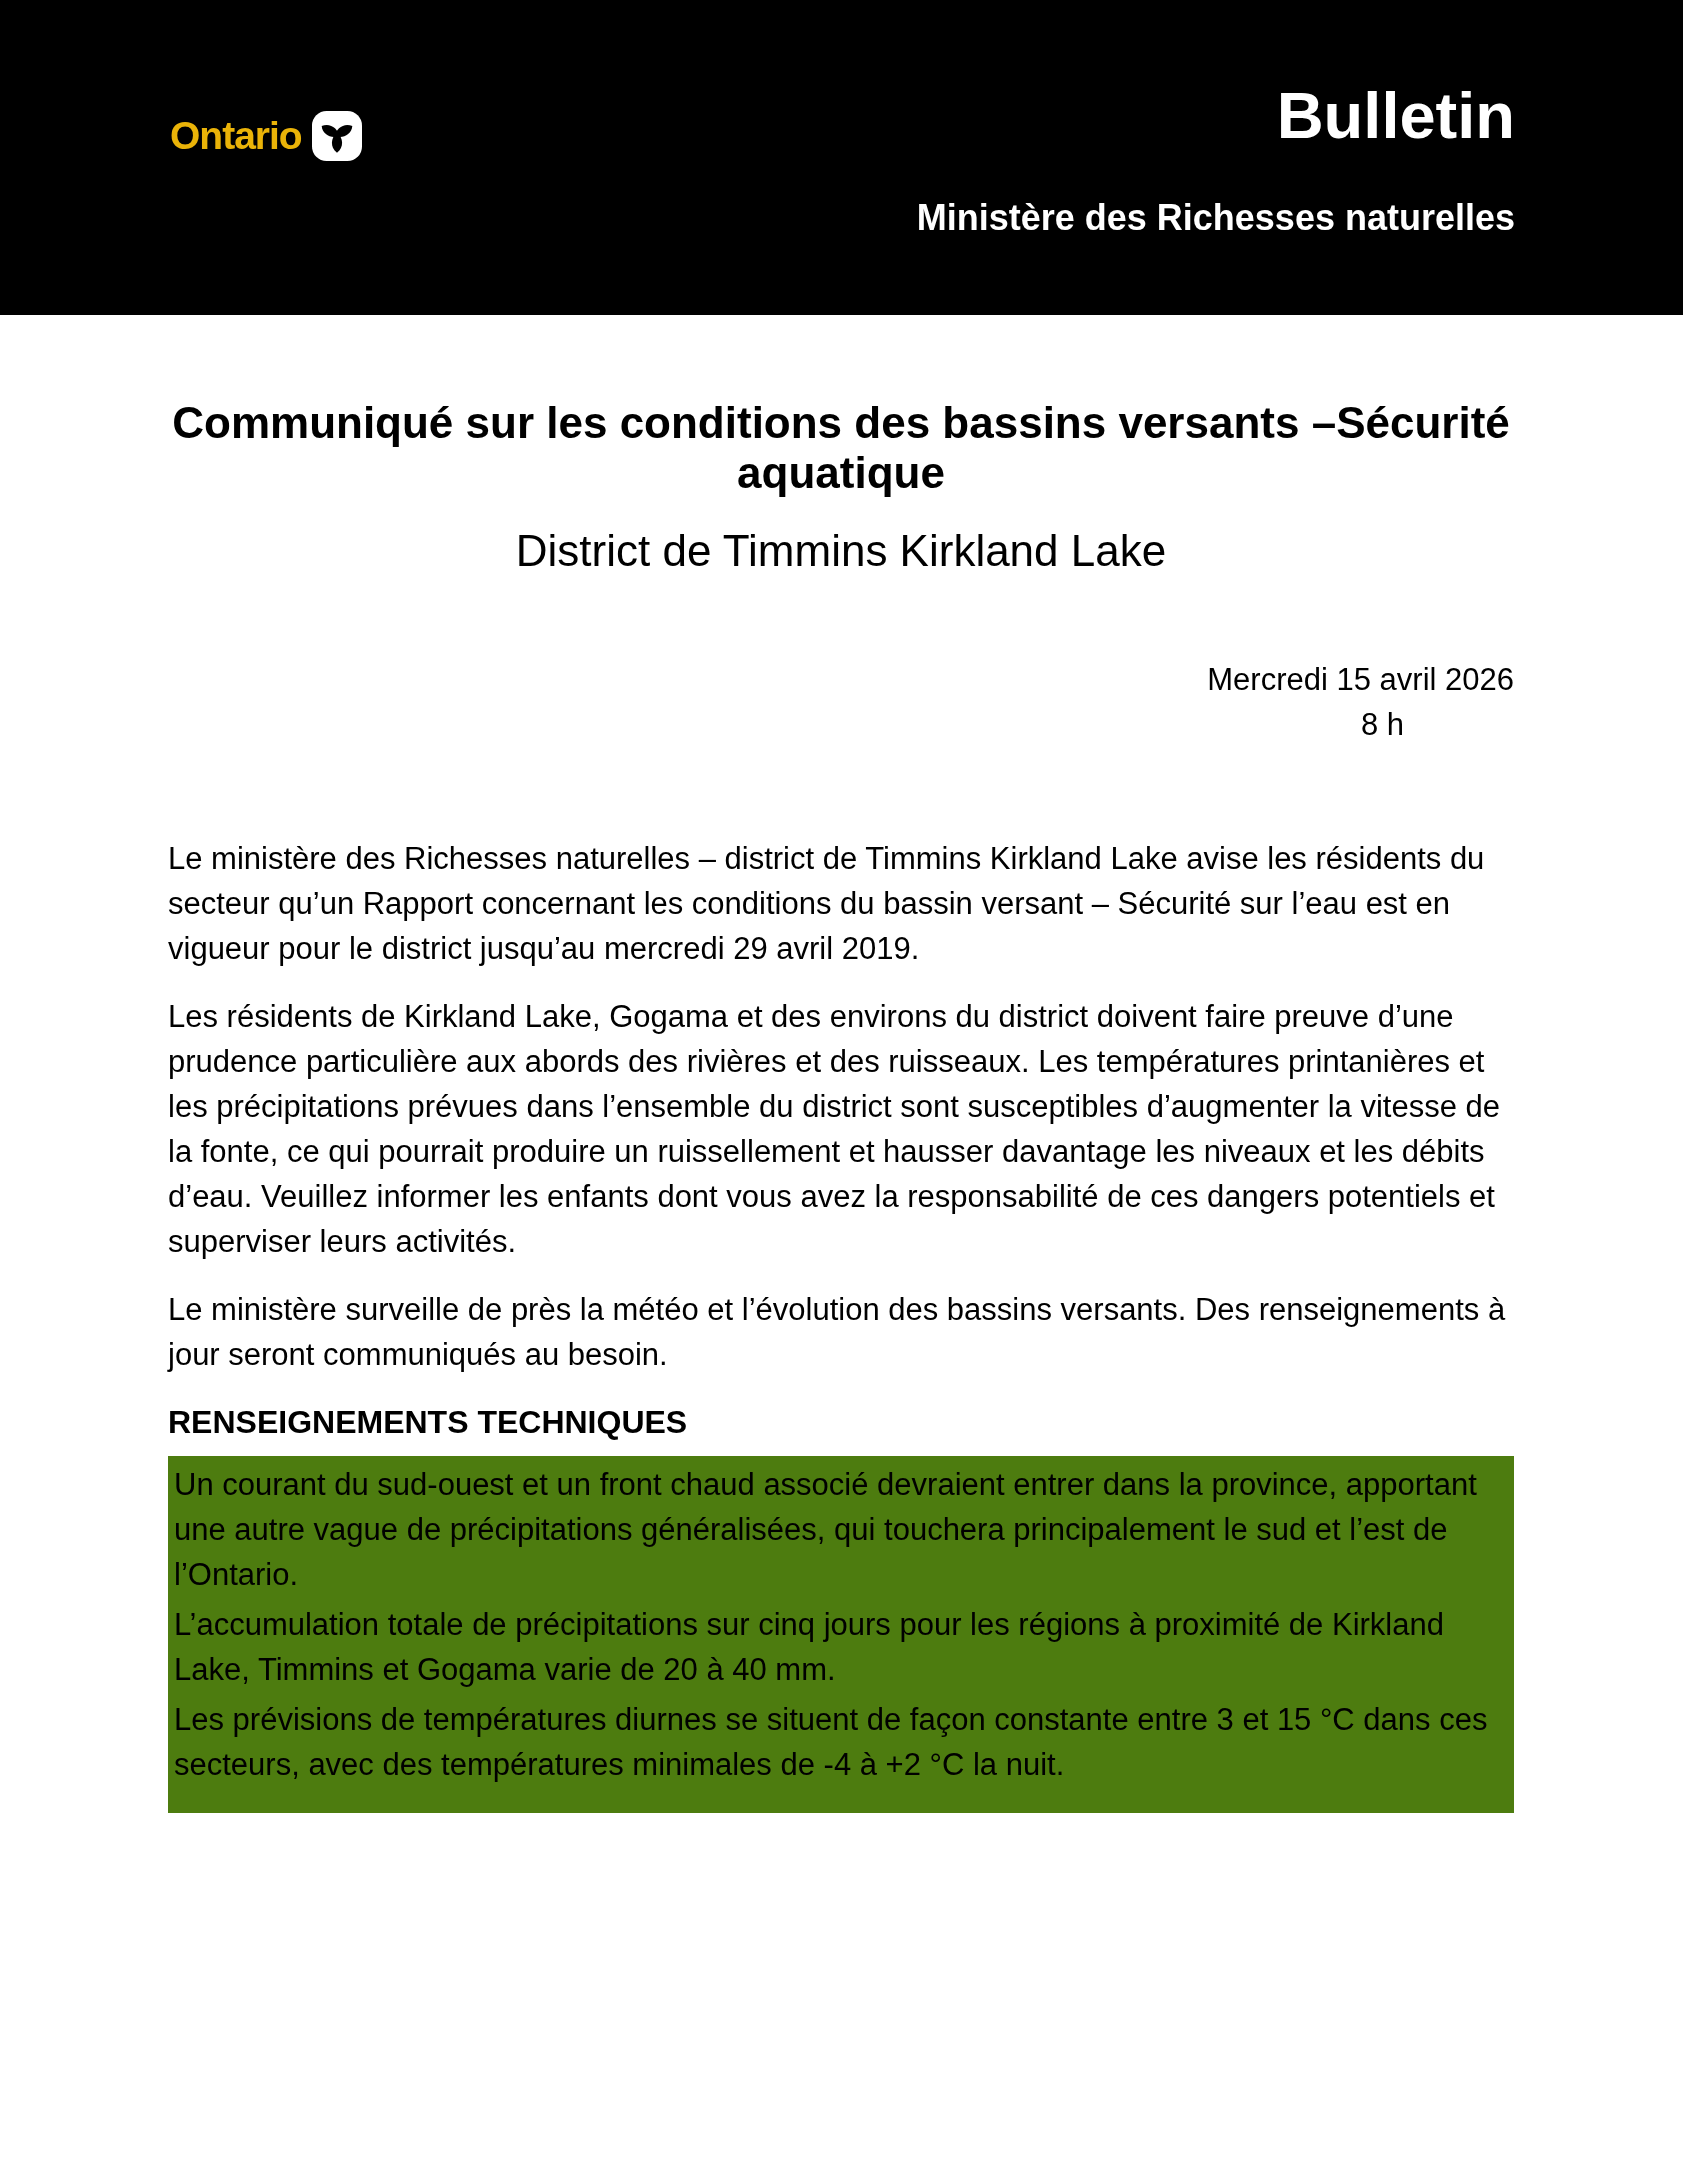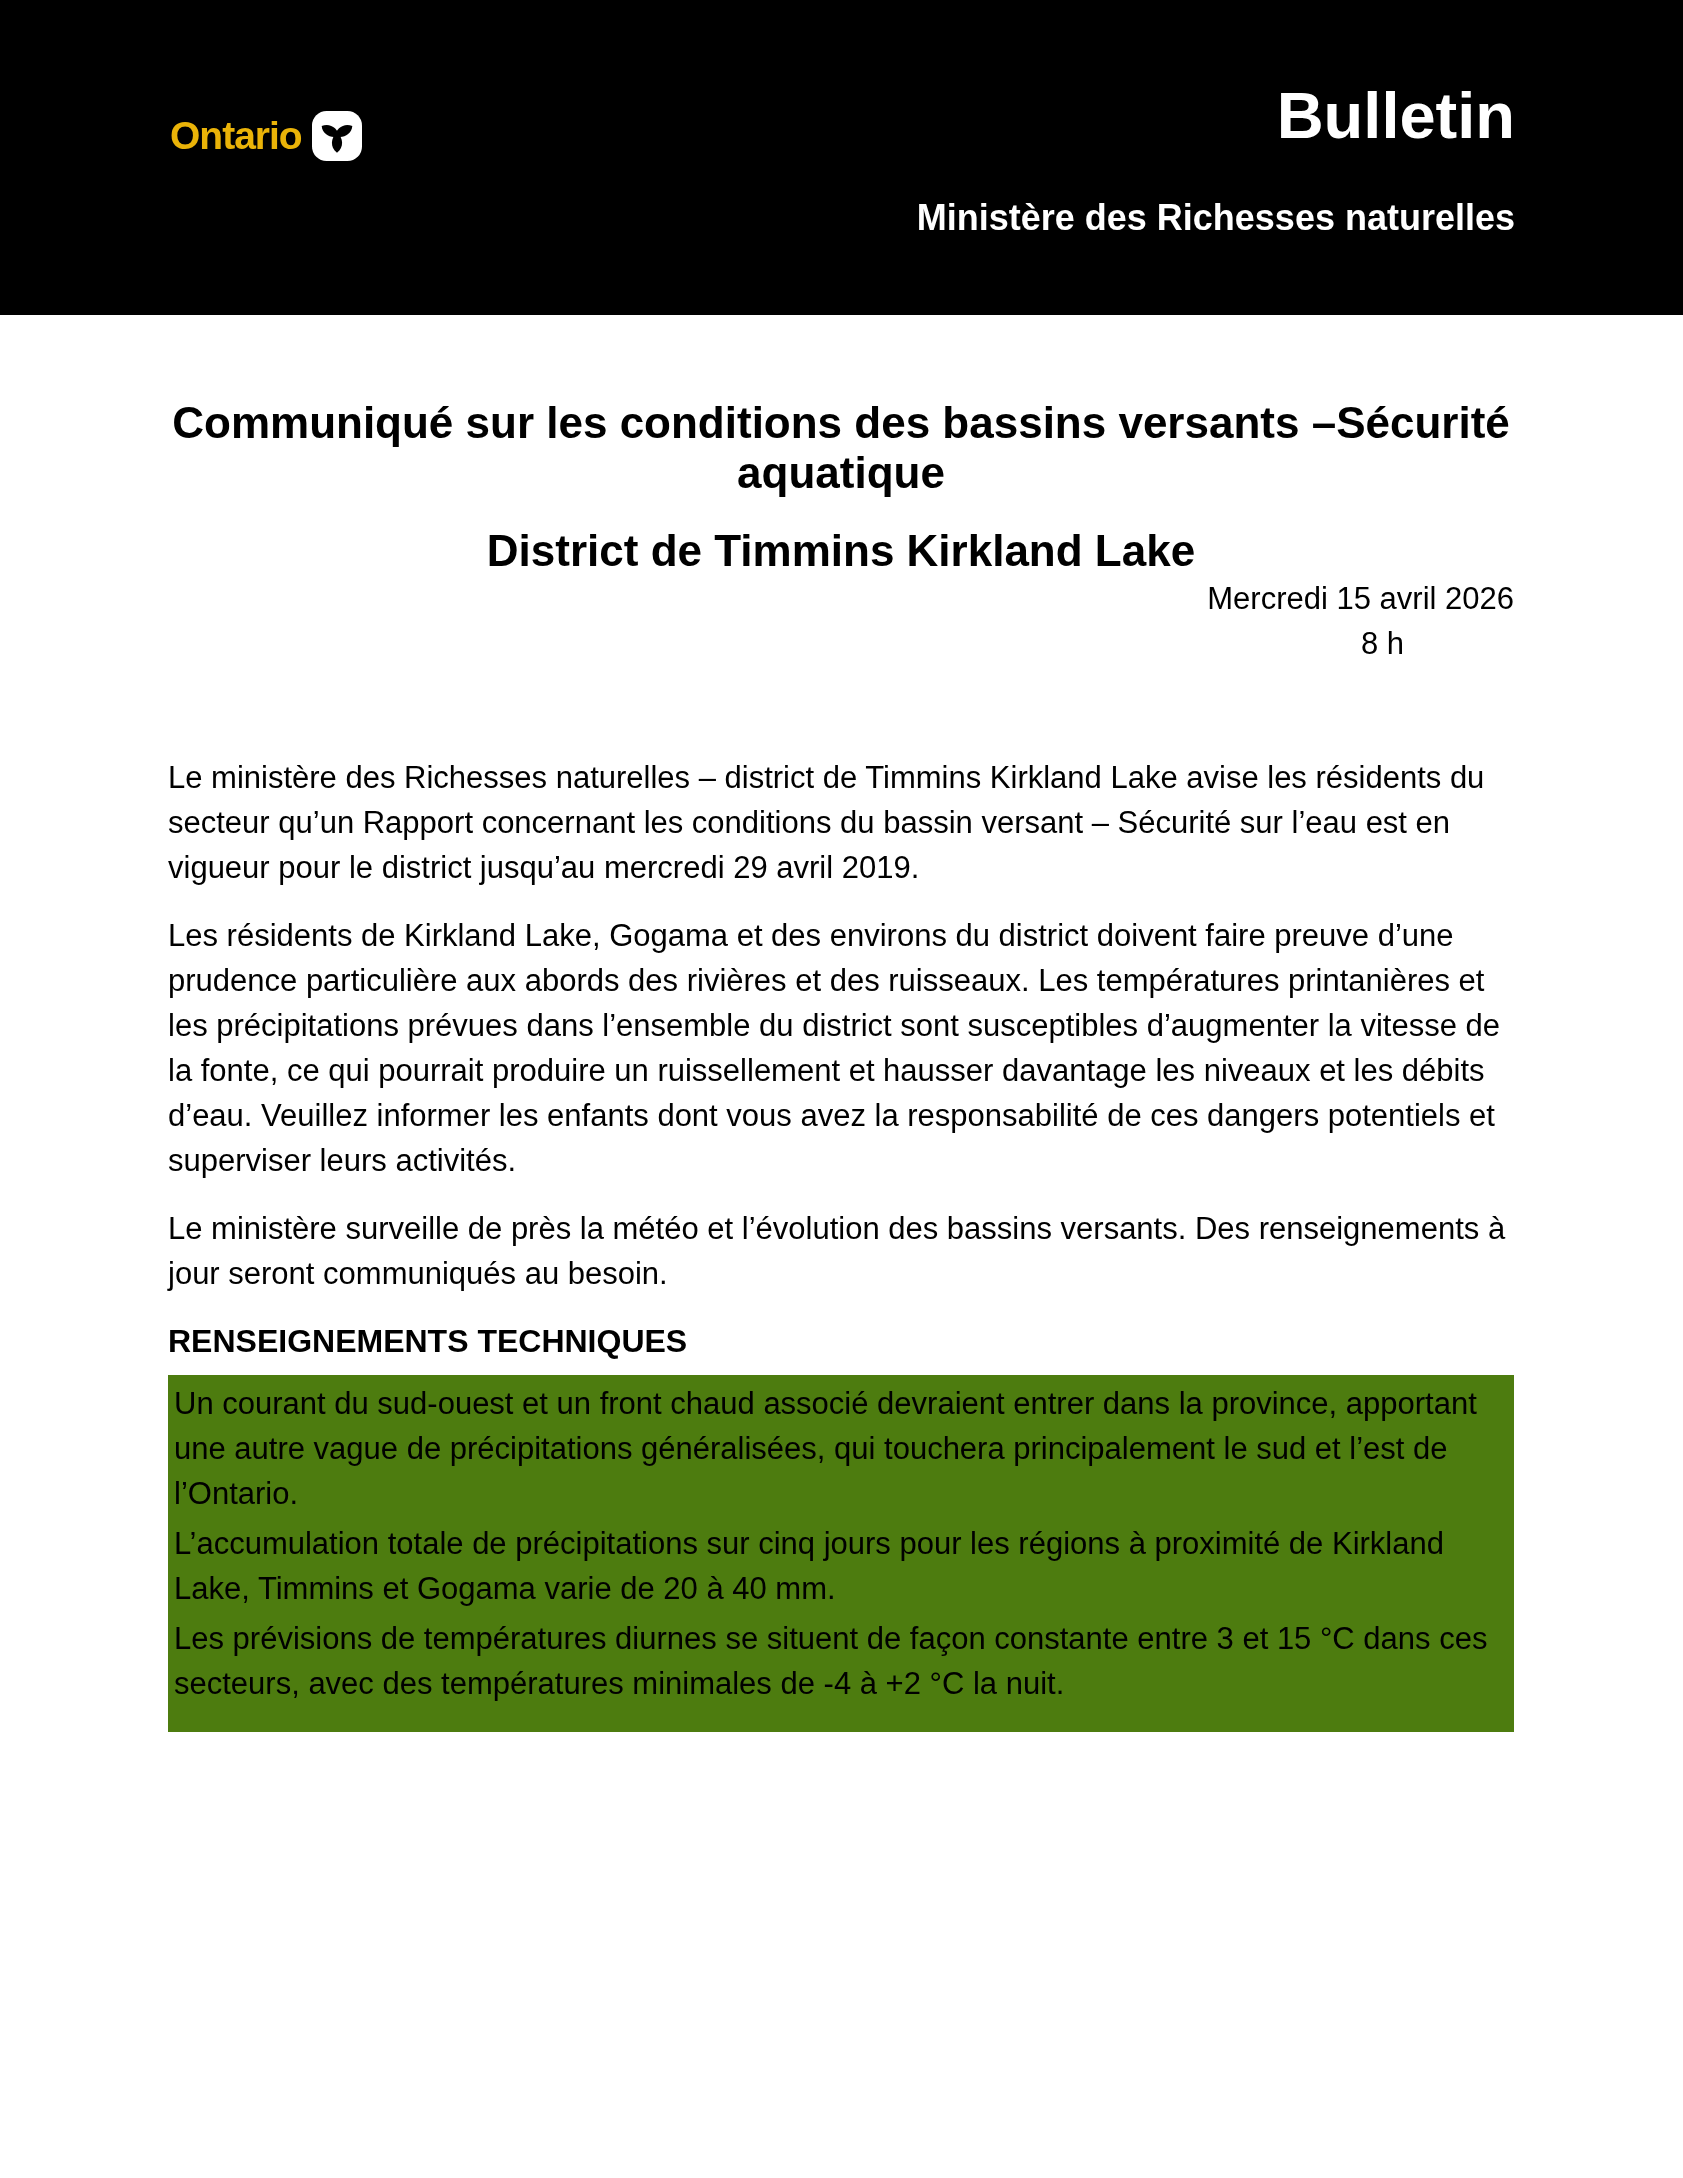--- a/index.html
+++ b/index.html
@@ -38,23 +38,24 @@
   
   .content { width:1346px; margin:0 168px; }
   .doc-title {
     margin:83px 0 0 0;
     text-align:center;
     font-weight:bold; font-size:44px; line-height:50px;
   }
   .doc-subtitle {
     margin:28px 0 0 0;
     text-align:center;
-    font-weight:bold; font-size:44px; line-height:50px;
+    font-weight:normal; font-size:44px; line-height:50px;
   }
   .date-block {
+    margin-top:81px;
     text-align:right;
     font-size:31px; line-height:45px;
   }
   .date-time { padding-right:110px; }
   .para {
     margin:0 0 23px 0;
     font-size:31px; line-height:45px;
   }
   .para-first { margin-top:89px; }
   .section-heading {

